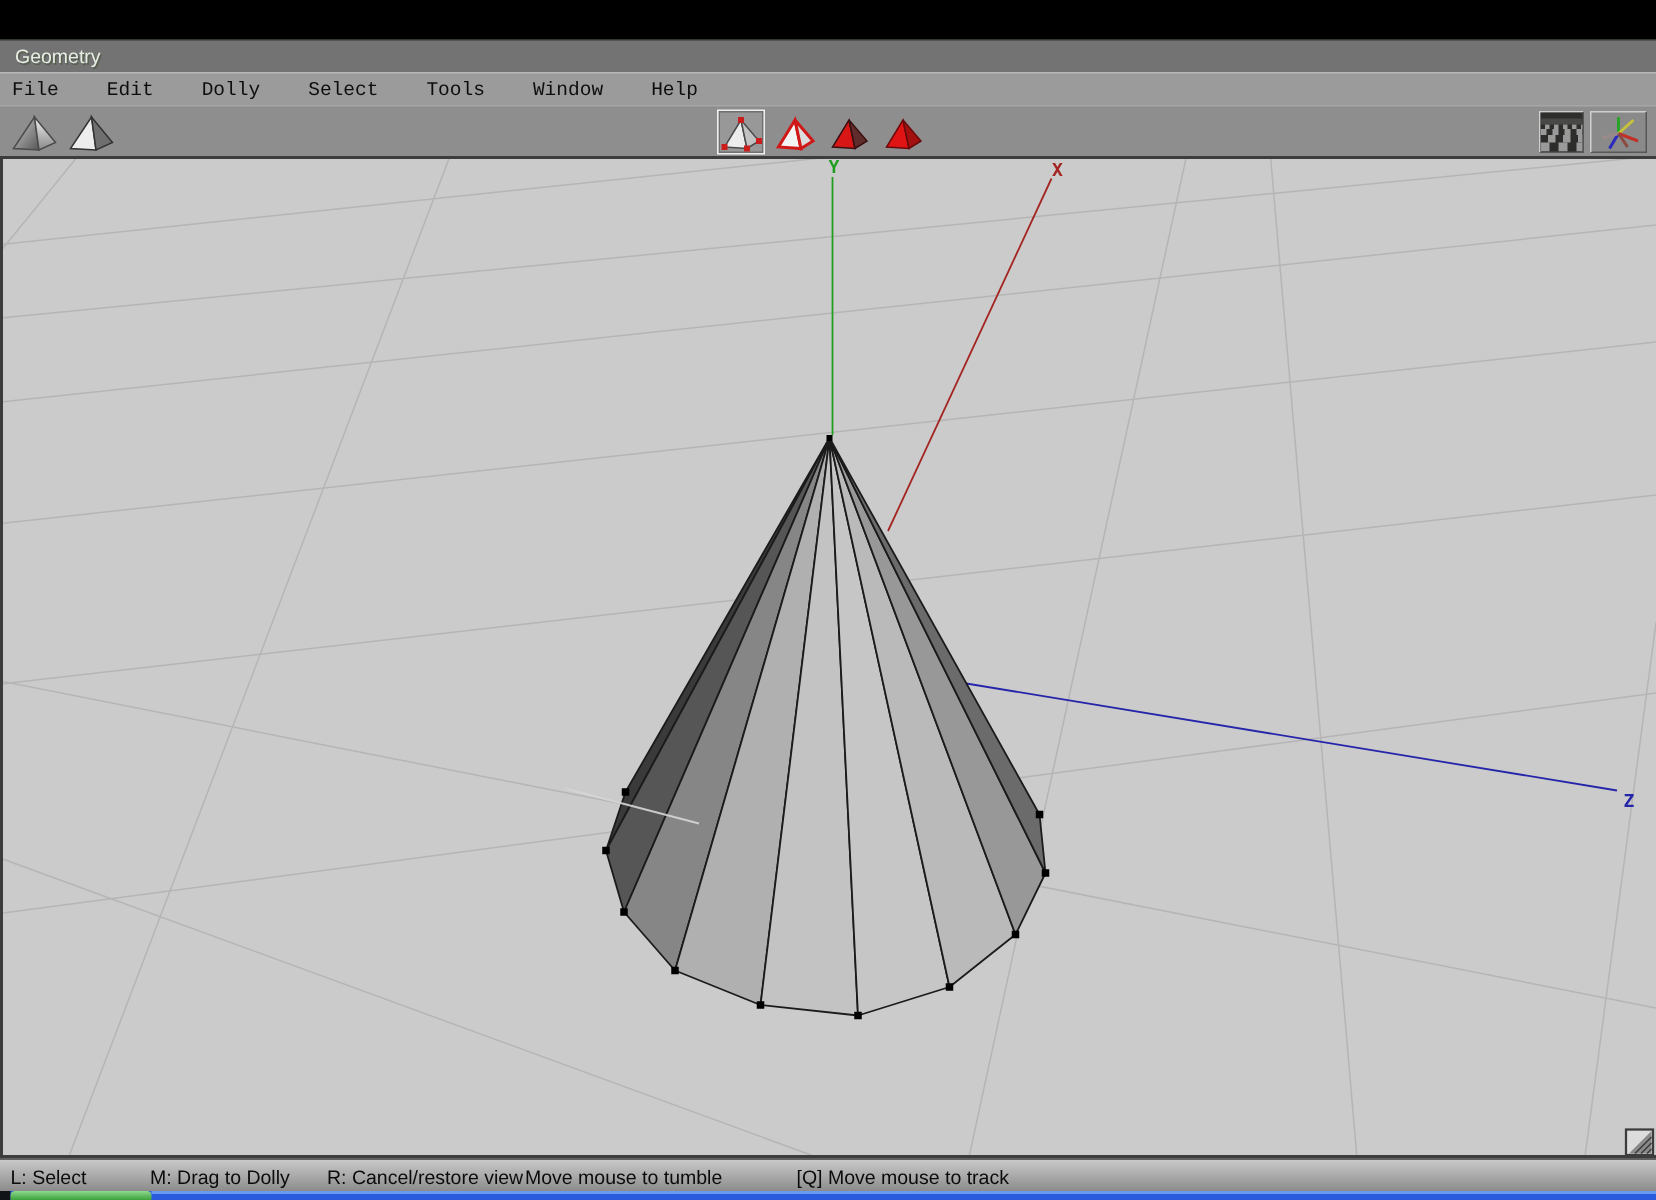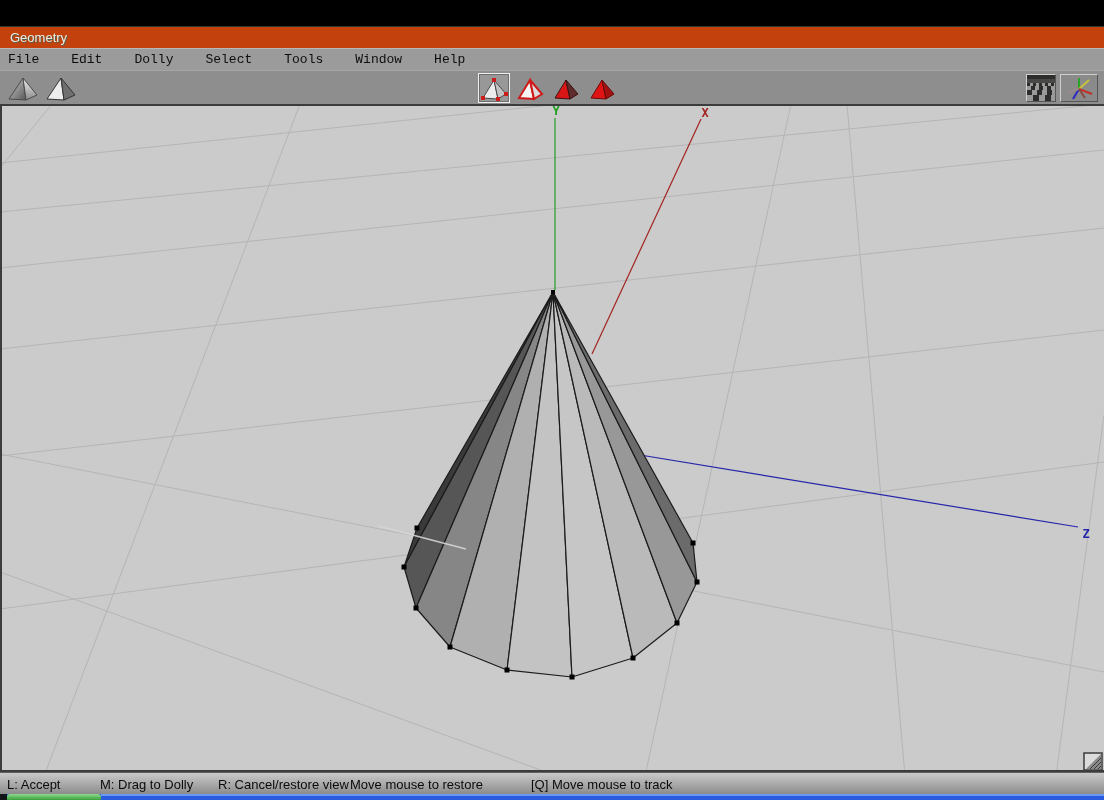--- a/index.html
+++ b/index.html
@@ -19,21 +19,21 @@
   .winbtn.min{left:1027px;background:linear-gradient(180deg,#6f97ee,#2a5cd2 45%,#1d48b4);}
   .winbtn.res{left:1051px;background:linear-gradient(180deg,#6f97ee,#2a5cd2 45%,#1d48b4);}
   .winbtn.cls{left:1075px;background:linear-gradient(180deg,#f6a27c,#e25531 45%,#c63815);}
   .glyph-min{width:9px;height:3px;background:#fff;margin-top:10px;}
   .glyph-res{position:relative;width:11px;height:10px;}
   .glyph-res .r1{position:absolute;right:0;top:0;width:8px;height:7px;border:1px solid #fff;border-top-width:2px;}
   .glyph-res .r2{position:absolute;left:0;bottom:0;width:8px;height:7px;border:1px solid #fff;border-top-width:2px;background:rgba(40,90,210,.9);}
   .glyph-x{font-size:14px;line-height:14px;font-family:"DejaVu Sans",sans-serif;}
 
   
-  .geobar{position:absolute;left:0;top:26px;width:1104px;height:22px;background:#c2410c;
+  .geobar{position:absolute;left:0;top:26px;width:1104px;height:22px;background:#737373;
     border-top:1px solid #323a30;box-sizing:border-box;}
   .geobar span{position:absolute;left:10px;top:3px;font-size:13px;color:#e9eee4;
     text-shadow:1px 1px 0 #55604f;}
 
   
   .menubar{position:absolute;left:0;top:48px;width:1104px;height:22px;background:#9b9b9b;
     border-top:1px solid #b8b8b8;box-sizing:border-box;display:flex;align-items:center;font-family:Liberation Mono, monospace;}
   .menubar .mitem{font-size:13px;color:#0d0d0d;margin-left:32px;white-space:nowrap;cursor:default;}
   .menubar .mitem:first-child{margin-left:8px;}
 
@@ -210,24 +210,24 @@
         <text x="1086" y="538" fill="#2525aa" font-size="12" font-weight="bold" font-family="&quot;DejaVu Sans Mono&quot;,monospace" text-anchor="middle">Z</text>
         <rect x="1084" y="753" width="18" height="17" fill="#dcdcdc" stroke="#3c3c3c" stroke-width="1.5"></rect>
         <polygon points="1101,754 1101,769 1086,769" fill="#8a8a8a"></polygon>
         <line x1="1090" y1="769" x2="1101" y2="758" stroke="#3a3a3a" stroke-width="1"></line>
         <line x1="1094" y1="769" x2="1101" y2="762" stroke="#3a3a3a" stroke-width="1"></line>
         <line x1="1098" y1="769" x2="1101" y2="766" stroke="#3a3a3a" stroke-width="1"></line>
       </svg>
   </div>
 
   <div class="statusbar" id="statusbar">
-      <span style="left: 7px;">L: Accept</span>
+      <span style="left: 7px;">L: Select</span>
       <span style="left: 88px; margin-left: 12px;">M: Drag to Dolly</span>
       <span style="left: 218px;">R: Cancel/restore view</span>
-      <span style="left: 350px;">Move mouse to restore</span>
+      <span style="left: 350px;">Move mouse to tumble</span>
       <span style="left: 503px; margin-left: 28px;">[Q] Move mouse to track</span>
     </div>
 
   <div class="taskbar">
     <div class="edge"></div>
     <div class="start"></div>
     <div class="strip"></div>
   </div>
 
 </div>

